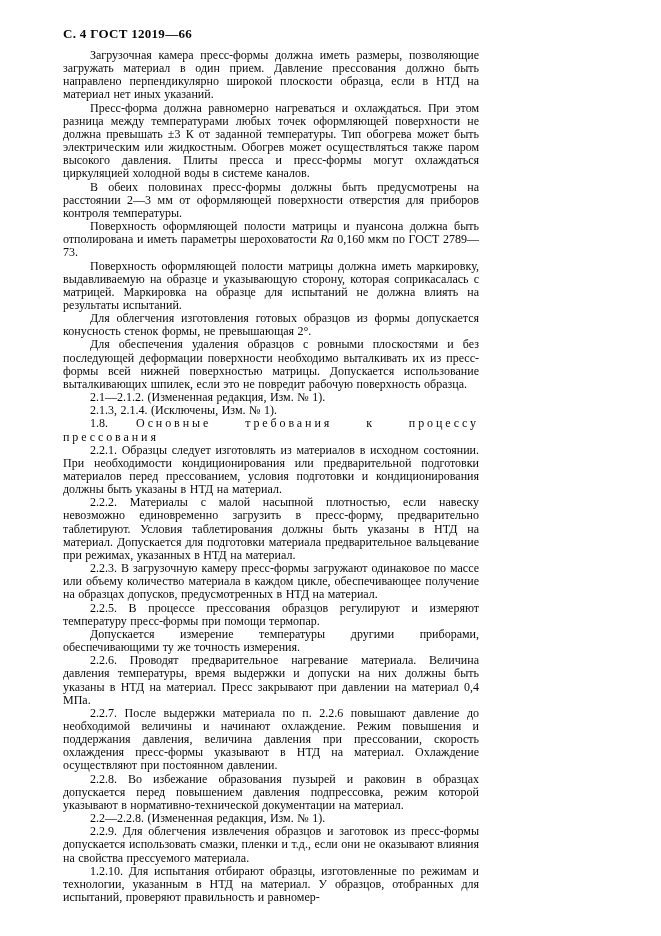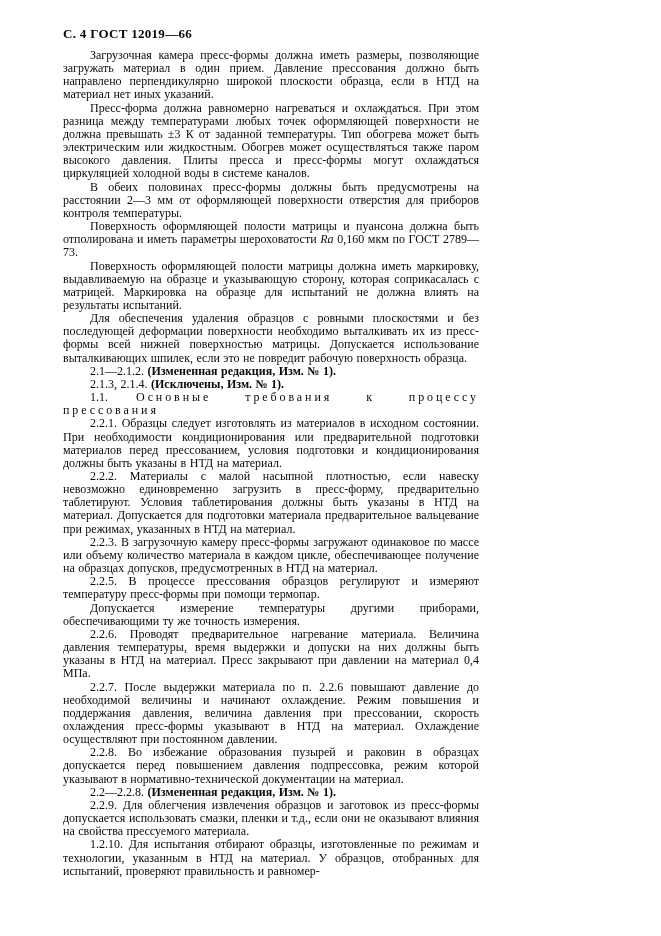--- a/index.html
+++ b/index.html
@@ -29,39 +29,40 @@
   }
   .para {
     margin: 0;
     text-align: justify;
     text-indent: 27px;
     font-size: 12px;
     line-height: 13.15px;
     word-spacing: 0.5px;
   }
   .run { font-style: normal; font-weight: 400; }
-  .run.bold { font-weight: 700; margin-top: 12px; }
+  .run.bold { font-weight: 400; margin-top: 12px; }
   .run.italic { font-style: italic; }
   .run.spaced { letter-spacing: 2.9px; word-spacing: 3.5px; }
 </style>
 </head>
 <body>
 
 <div class="page">
   <div class="running-header">С. 4 ГОСТ 12019—66</div>
   <div class="doc-body">
       <p class="para"><span class="run">Загрузочная камера пресс-формы должна иметь размеры, позволяющие загружать материал в один прием. Давление прессования должно быть направлено перпендикулярно широкой плоскости образца, если в НТД на материал нет иных указаний.</span></p>
       <p class="para"><span class="run">Пресс-форма должна равномерно нагреваться и охлаждаться. При этом разница между температурами любых точек оформляющей поверхности не должна превышать ±3 К от заданной температуры. Тип обогрева может быть электрическим или жидкостным. Обогрев может осуществляться также паром высокого давления. Плиты пресса и пресс-формы могут охлаждаться циркуляцией холодной воды в системе каналов.</span></p>
       <p class="para"><span class="run">В обеих половинах пресс-формы должны быть предусмотрены на расстоянии 2—3 мм от оформляющей поверхности отверстия для приборов контроля температуры.</span></p>
       <p class="para"><span class="run">Поверхность оформляющей полости матрицы и пуансона должна быть отполирована и иметь параметры шероховатости </span><span class="run italic">Ra</span><span class="run"> 0,160 мкм по ГОСТ 2789—73.</span></p>
       <p class="para"><span class="run">Поверхность оформляющей полости матрицы должна иметь маркировку, выдавливаемую на образце и указывающую сторону, которая соприкасалась с матрицей. Маркировка на образце для испытаний не должна влиять на результаты испытаний.</span></p>
+      <p class="para"><span class="run">Для облегчения изготовления готовых образцов из формы допускается конусность стенок формы, не превышающая 2°.</span></p>
       <p class="para"><span class="run">Для обеспечения удаления образцов с ровными плоскостями и без последующей деформации поверхности необходимо выталкивать их из пресс-формы всей нижней поверхностью матрицы. Допускается использование выталкивающих шпилек, если это не повредит рабочую поверхность образца.</span></p>
       <p class="para"><span class="run">2.1—2.1.2. </span><span class="run bold">(Измененная редакция, Изм. № 1).</span></p>
       <p class="para"><span class="run">2.1.3, 2.1.4. </span><span class="run bold">(Исключены, Изм. № 1).</span></p>
-      <p class="para"><span class="run">1.1. </span><span class="run spaced">Основные требования к процессу прессования</span></p>
+      <p class="para"><span class="run">1.8. </span><span class="run spaced">Основные требования к процессу прессования</span></p>
       <p class="para"><span class="run">2.2.1. Образцы следует изготовлять из материалов в исходном состоянии. При необходимости кондиционирования или предварительной подготовки материалов перед прессованием, условия подготовки и кондиционирования должны быть указаны в НТД на материал.</span></p>
       <p class="para"><span class="run">2.2.2. Материалы с малой насыпной плотностью, если навеску невозможно единовременно загрузить в пресс-форму, предварительно таблетируют. Условия таблетирования должны быть указаны в НТД на материал. Допускается для подготовки материала предварительное вальцевание при режимах, указанных в НТД на материал.</span></p>
       <p class="para"><span class="run">2.2.3. В загрузочную камеру пресс-формы загружают одинаковое по массе или объему количество материала в каждом цикле, обеспечивающее получение на образцах допусков, предусмотренных в НТД на материал.</span></p>
       <p class="para"><span class="run">2.2.5. В процессе прессования образцов регулируют и измеряют температуру пресс-формы при помощи термопар.</span></p>
       <p class="para"><span class="run">Допускается измерение температуры другими приборами, обеспечивающими ту же точность измерения.</span></p>
       <p class="para"><span class="run">2.2.6. Проводят предварительное нагревание материала. Величина давления температуры, время выдержки и допуски на них должны быть указаны в НТД на материал. Пресс закрывают при давлении на материал 0,4 МПа.</span></p>
       <p class="para"><span class="run">2.2.7. После выдержки материала по п. 2.2.6 повышают давление до необходимой величины и начинают охлаждение. Режим повышения и поддержания давления, величина давления при прессовании, скорость охлаждения пресс-формы указывают в НТД на материал. Охлаждение осуществляют при постоянном давлении.</span></p>
       <p class="para"><span class="run">2.2.8. Во избежание образования пузырей и раковин в образцах допускается перед повышением давления подпрессовка, режим которой указывают в нормативно-технической документации на материал.</span></p>
       <p class="para"><span class="run">2.2—2.2.8. </span><span class="run bold">(Измененная редакция, Изм. № 1).</span></p>
       <p class="para"><span class="run">2.2.9. Для облегчения извлечения образцов и заготовок из пресс-формы допускается использовать смазки, пленки и т.д., если они не оказывают влияния на свойства прессуемого материала.</span></p>

